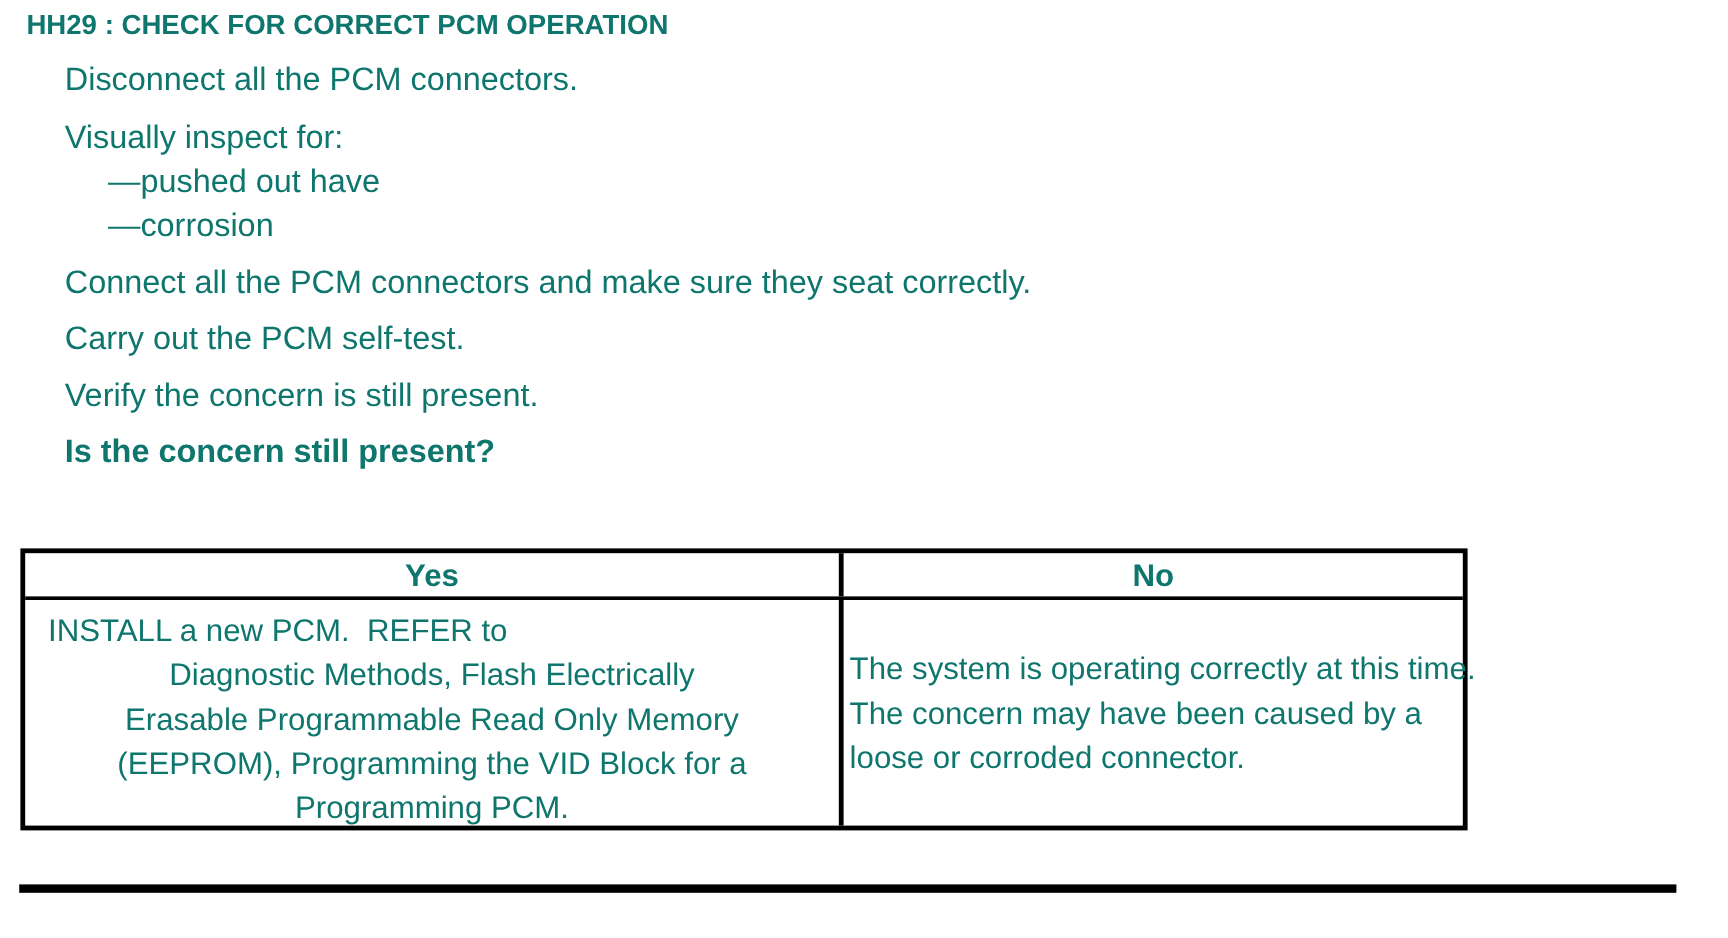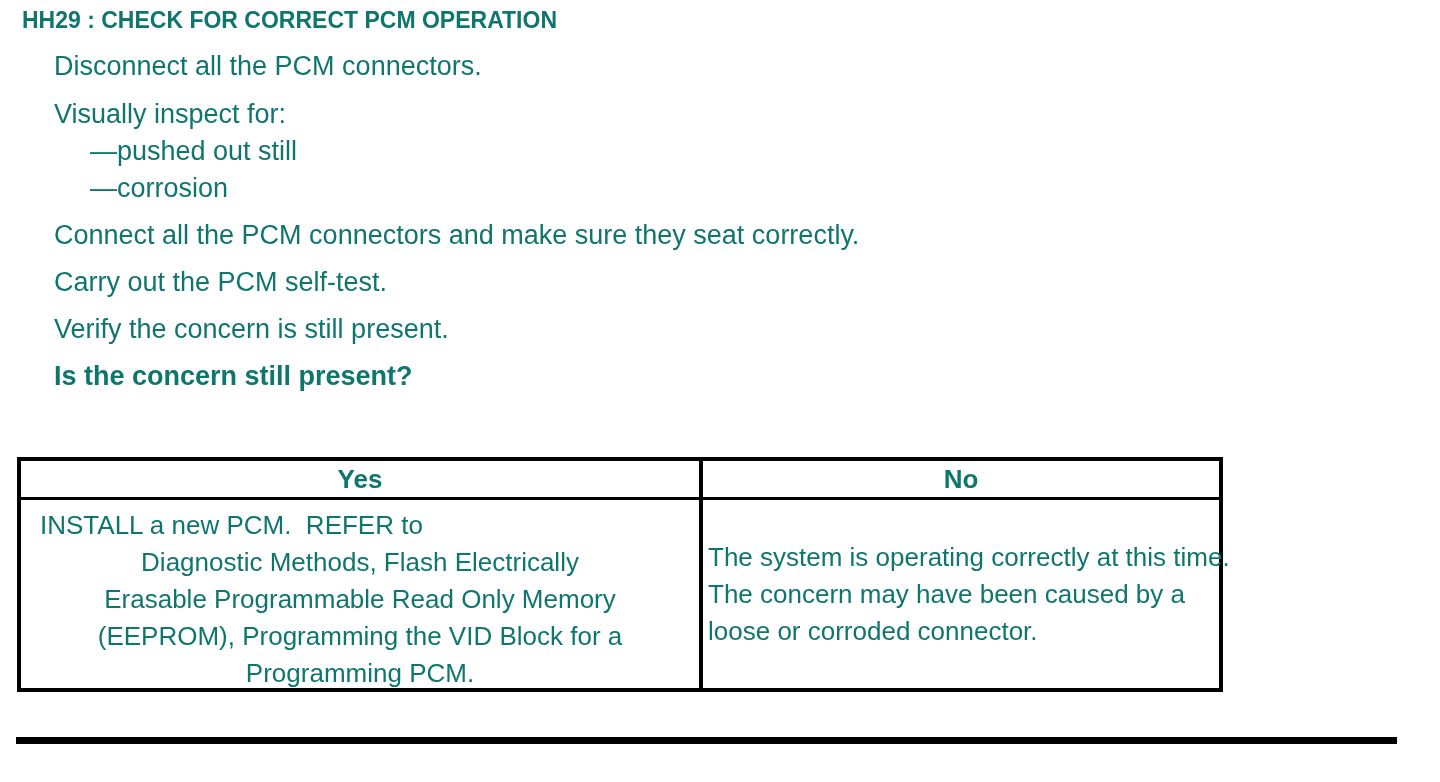--- a/index.html
+++ b/index.html
@@ -98,21 +98,21 @@
 </style>
 </head>
 <body>
 
 <div class="page">
 
   <div class="abs heading">HH29 : CHECK FOR CORRECT PCM OPERATION</div>
 
   <div class="abs body-line" style="top:51px">Disconnect all the PCM connectors.</div>
   <div class="abs body-line" style="top:99px">Visually inspect for:</div>
-  <div class="abs body-line dash-line" style="top:136px">—pushed out still</div>
+  <div class="abs body-line dash-line" style="top:136px">—pushed out have</div>
   <div class="abs body-line dash-line" style="top:173px">—corrosion</div>
   <div class="abs body-line" style="top:220px">Connect all the PCM connectors and make sure they seat correctly.</div>
   <div class="abs body-line" style="top:267px">Carry out the PCM self-test.</div>
   <div class="abs body-line" style="top:314px">Verify the concern is still present.</div>
   <div class="abs body-line question" style="top:361px">Is the concern still present?</div>
 
   <div class="abs result-table">
     <div class="tbl-header-row">
       <div class="col-yes hdr-cell">Yes</div>
       <div class="col-no hdr-cell">No</div>

